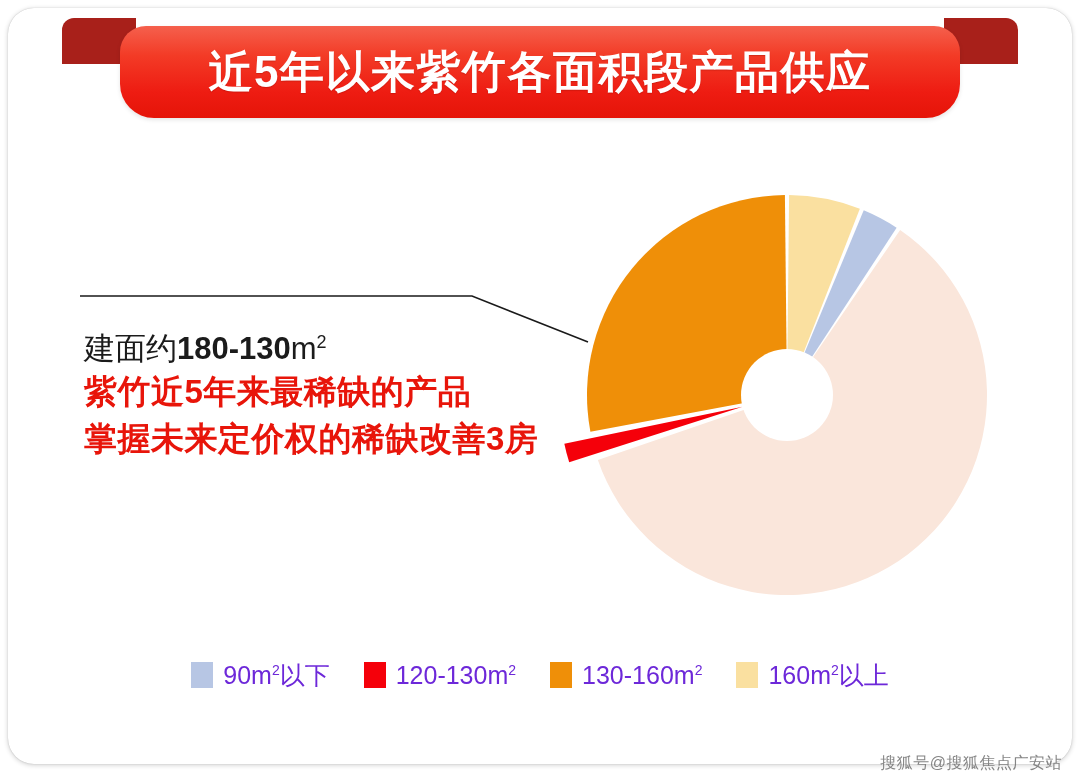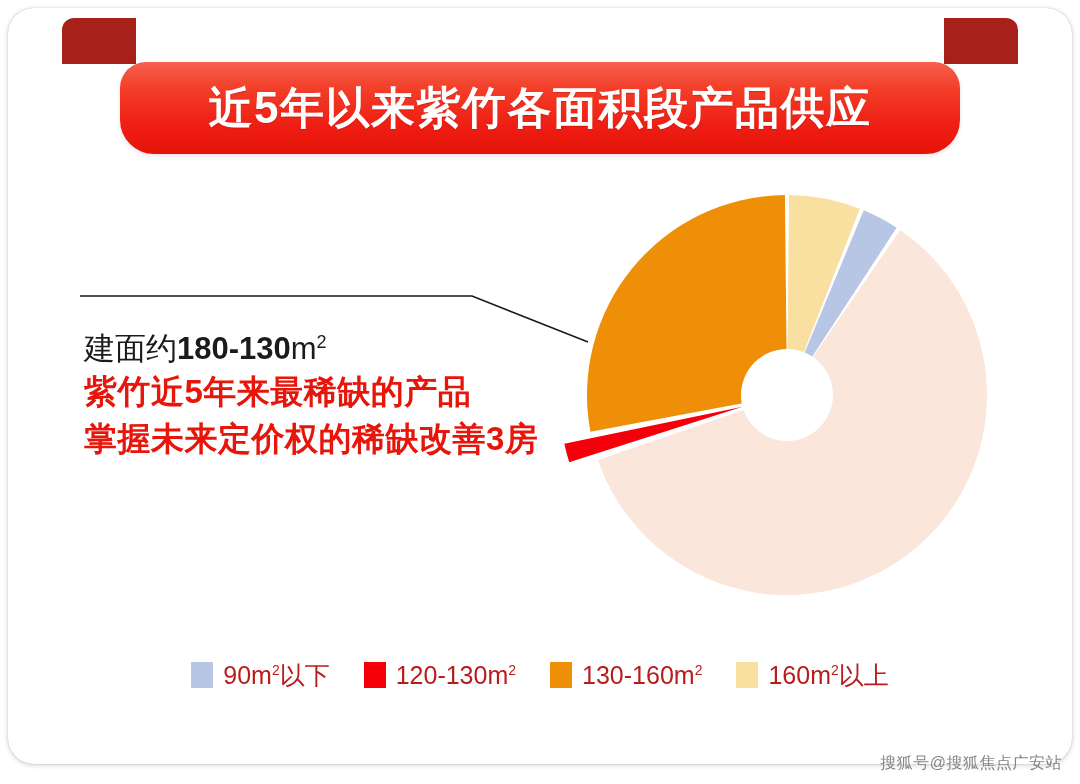--- a/index.html
+++ b/index.html
@@ -53,21 +53,20 @@
     left: 120px;
     top: 26px;
     width: 840px;
     height: 92px;
     background: linear-gradient(180deg, #F5604D 0%, #F33B26 32%, #EE1C12 72%, #E51408 100%);
     border-radius: 26px 26px 34px 34px;
     box-shadow: 0 2px 4px rgba(0,0,0,0.10);
     display: flex;
     align-items: center;
     justify-content: center;
-    margin-top: 36px;
   }
   #ribbon-title {
     color: #ffffff;
     font-size: 44px;
     font-weight: 700;
     letter-spacing: 1.5px;
     line-height: 1;
     white-space: nowrap;
     text-shadow: 0 1px 1px rgba(140,10,0,0.30);
   }
@@ -136,21 +135,21 @@
     align-items: center;
     gap: 10px;
   }
   .legend-swatch {
     width: 22px;
     height: 26px;
     flex: none;
   }
   .legend-label {
     font-size: 25px;
-    color: #b91c1c;
+    color: #6d28d9;
     white-space: nowrap;
     line-height: 1;
   }
   .legend-label .sup {
     font-size: 14px;
     vertical-align: super;
     line-height: 0;
   }
 
   

